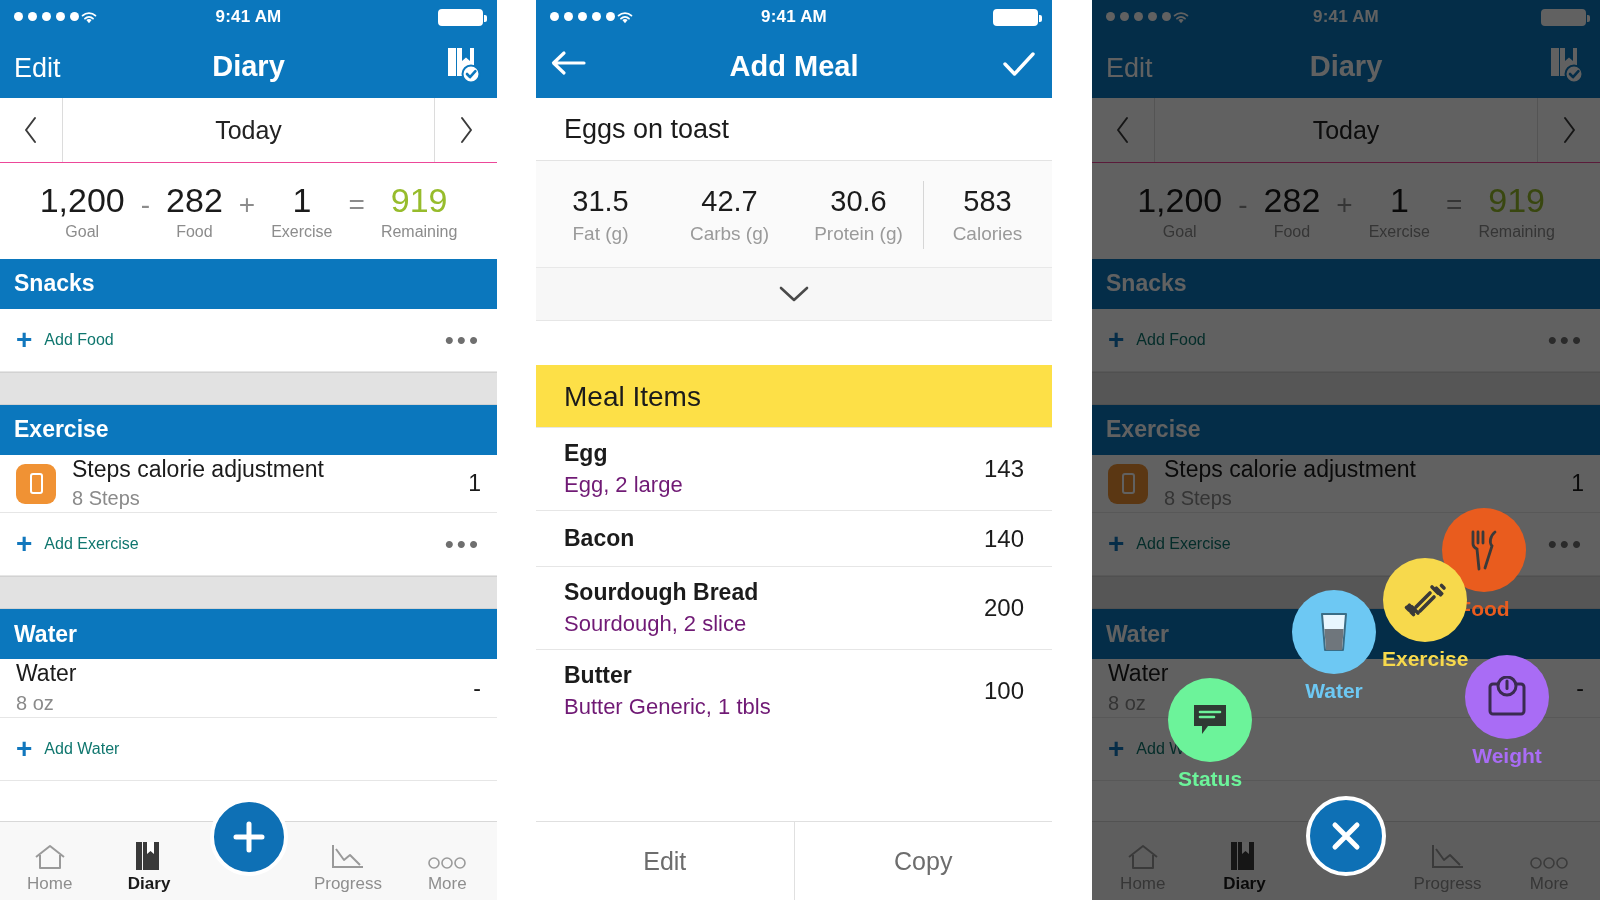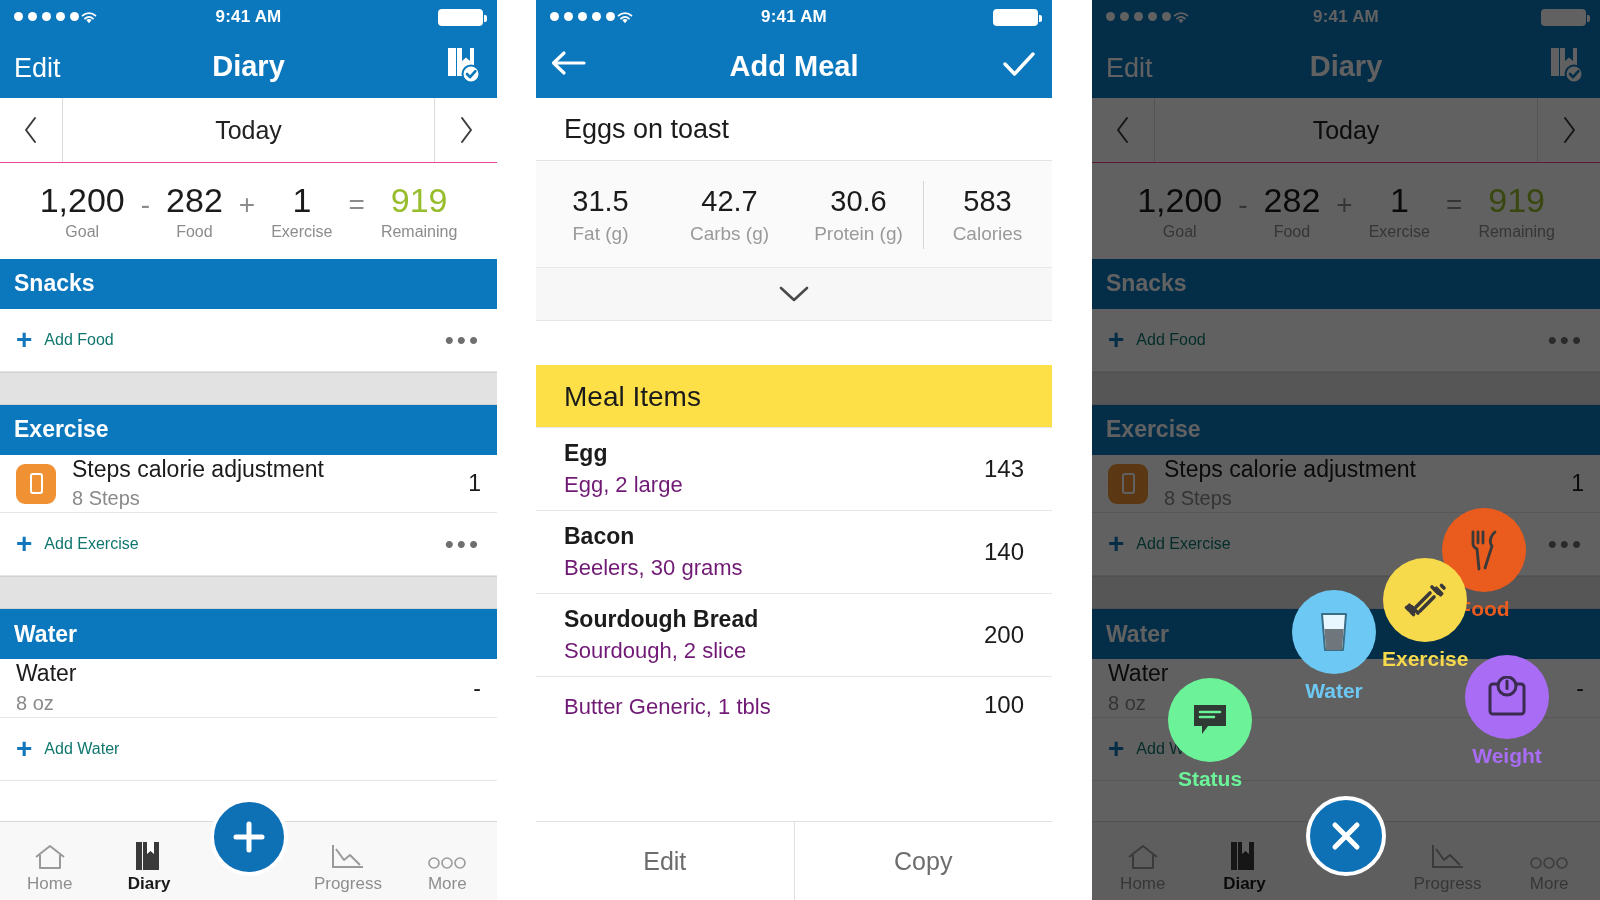--- a/index.html
+++ b/index.html
@@ -322,33 +322,33 @@
       <div class="mi-row">
         <div class="mi-main">
           <div class="mi-t1">Egg</div>
           <div class="mi-t2">Egg, 2 large</div>
         </div>
         <div class="mi-val">143</div>
       </div>
       <div class="mi-row">
         <div class="mi-main">
           <div class="mi-t1">Bacon</div>
-          <div class="mi-t2">Beelers, 30 grams</div>
         </div>
         <div class="mi-val">140</div>
       </div>
       <div class="mi-row">
         <div class="mi-main">
           <div class="mi-t1">Sourdough Bread</div>
           <div class="mi-t2">Sourdough, 2 slice</div>
         </div>
         <div class="mi-val">200</div>
       </div>
       <div class="mi-row">
         <div class="mi-main">
+          <div class="mi-t1">Butter</div>
           <div class="mi-t2">Butter Generic, 1 tbls</div>
         </div>
         <div class="mi-val">100</div>
       </div>
 
       <div class="mi-actions">
         <div class="mi-act">Edit</div>
         <div class="mi-act">Copy</div>
       </div>
 

